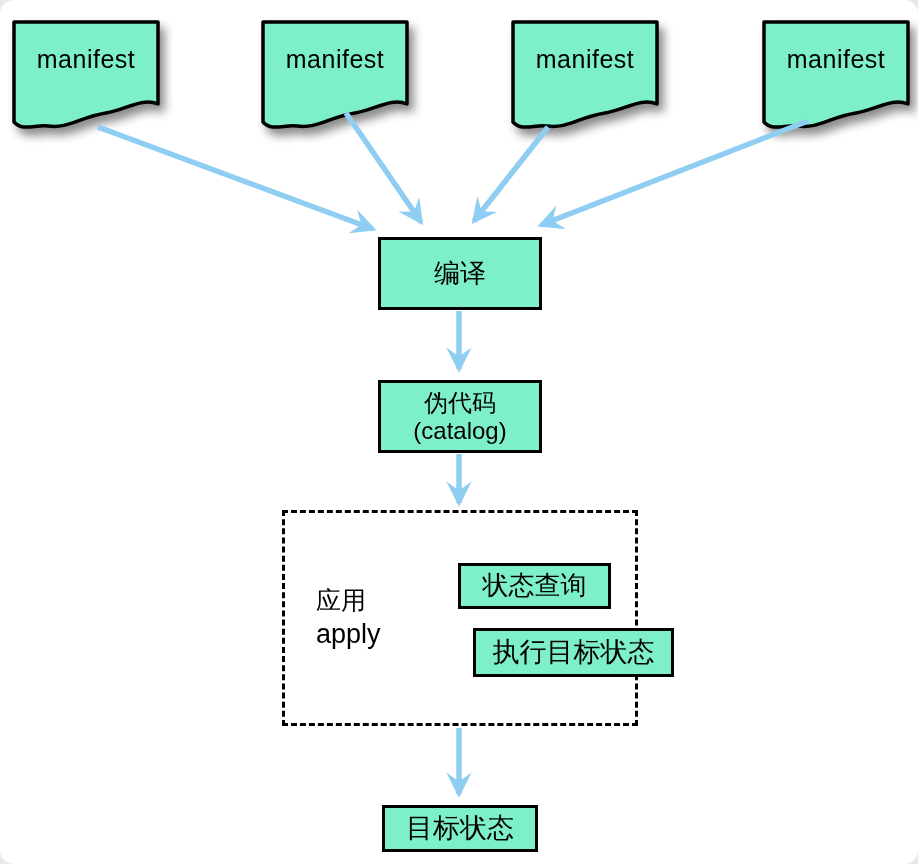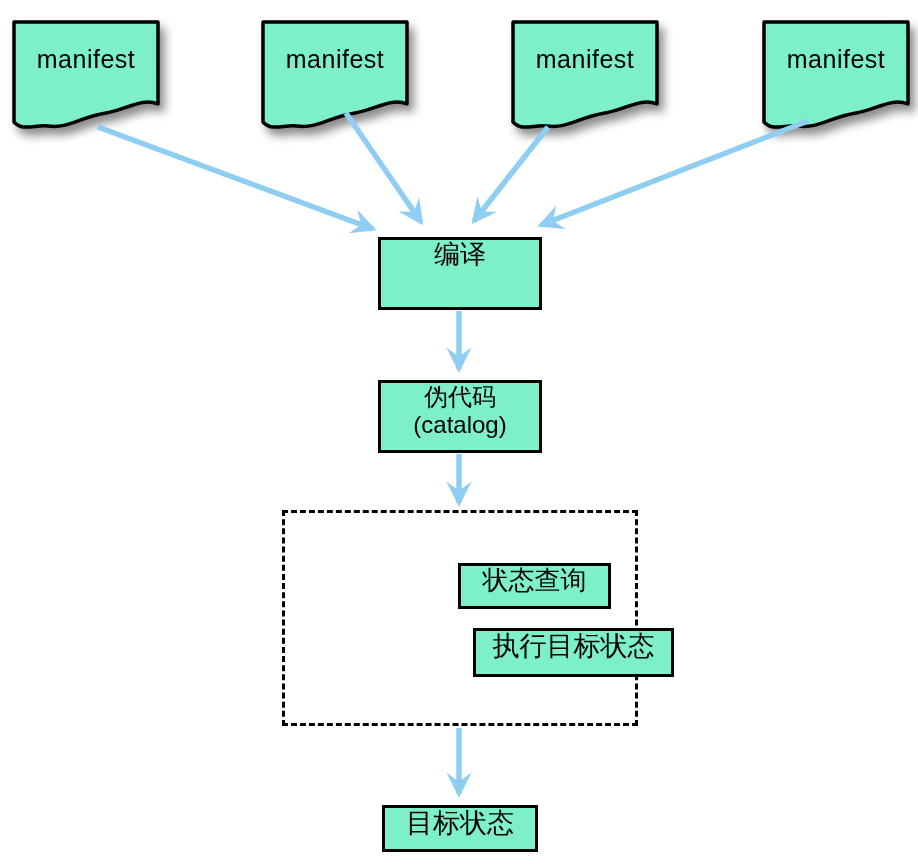--- a/index.html
+++ b/index.html
@@ -11,20 +11,21 @@
     --canvas-bg:#FFFFFF;
   }
   *{margin:0;padding:0;box-sizing:border-box;}
   body{background:#e8e8e8;font-family:"Liberation Sans","DejaVu Sans",sans-serif;}
   .canvas{
     position:relative;
     width:918px;height:864px;
     background:var(--canvas-bg);
     overflow:hidden;
     margin:0 auto;
+    border-radius:14px;
   }
   
   .doc{
     position:absolute;
     width:152px;height:115px;
     filter:drop-shadow(5px 7px 5px rgba(0,0,0,0.45));
   }
   .doc svg{position:absolute;left:0;top:0;width:100%;height:100%;}
   .doc .doc-label{
     position:absolute;left:0;top:0;width:100%;height:82px;
@@ -33,21 +34,21 @@
   }
   #doc1{left:10px;top:18px;}
   #doc2{left:259px;top:18px;}
   #doc3{left:509px;top:18px;}
   #doc4{left:760px;top:18px;}
   
   .node{
     position:absolute;
     background:var(--node-fill);
     border:3px solid var(--node-border);
-    display:flex;flex-direction:column;align-items:center;justify-content:flex-start;
+    display:flex;flex-direction:column;align-items:center;justify-content:center;
     color:#000;text-align:center;
     font-size:26px;line-height:1.15;
   }
   #compile{left:378px;top:237px;width:164px;height:73px;}
   #catalog{left:378px;top:380px;width:164px;height:73px;font-size:24px;}
   #status-query{left:458px;top:543px;width:153px;height:46px;margin-top:20px;}
   #execute-target{left:425px;top:628px;width:201px;height:49px;font-size:27px;margin-left:48px;}
   #target-state{left:382px;top:805px;width:156px;height:47px;font-size:27px;}
   
   .group{
@@ -133,20 +134,24 @@
   <div class="node" id="compile">
     <span>编译</span>
   </div>
 
   <div class="node" id="catalog">
     <span>伪代码</span>
     <span>(catalog)</span>
   </div>
 
   <div class="group"></div>
+  <div class="group-label">
+    <div class="cn">应用</div>
+    <div class="en">apply</div>
+  </div>
   <div class="node" id="status-query">
     <span>状态查询</span>
   </div>
   <div class="node" id="execute-target">
     <span>执行目标状态</span>
   </div>
 
   <div class="node" id="target-state">
     <span>目标状态</span>
   </div>

